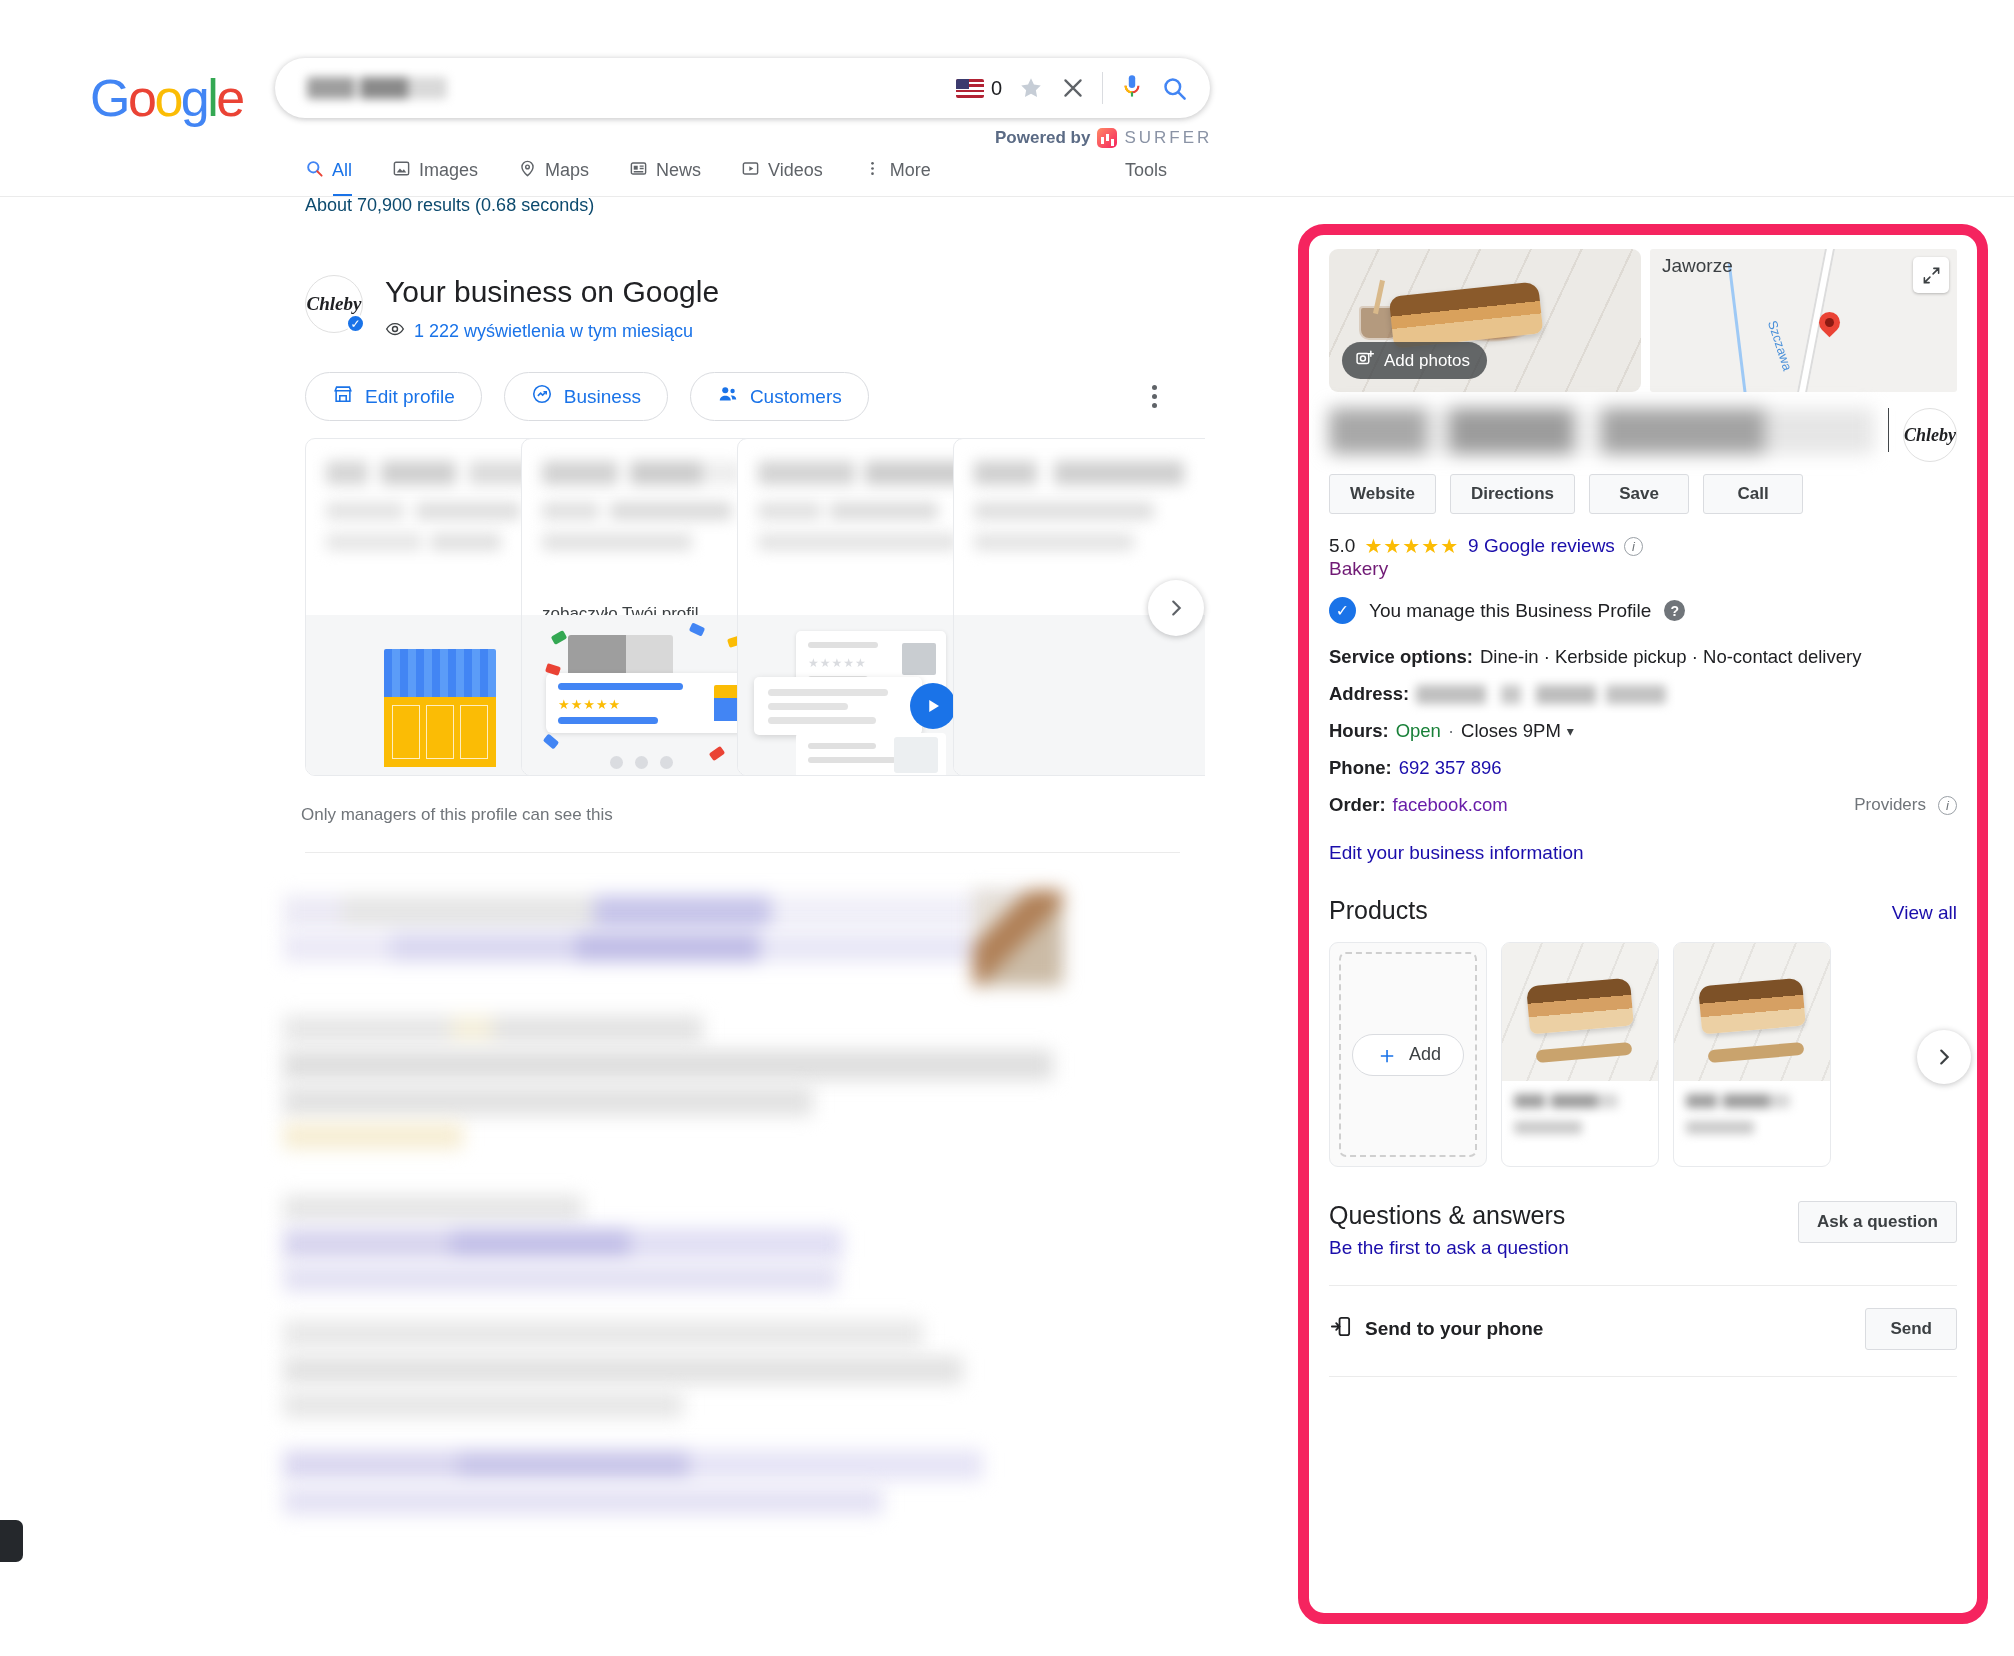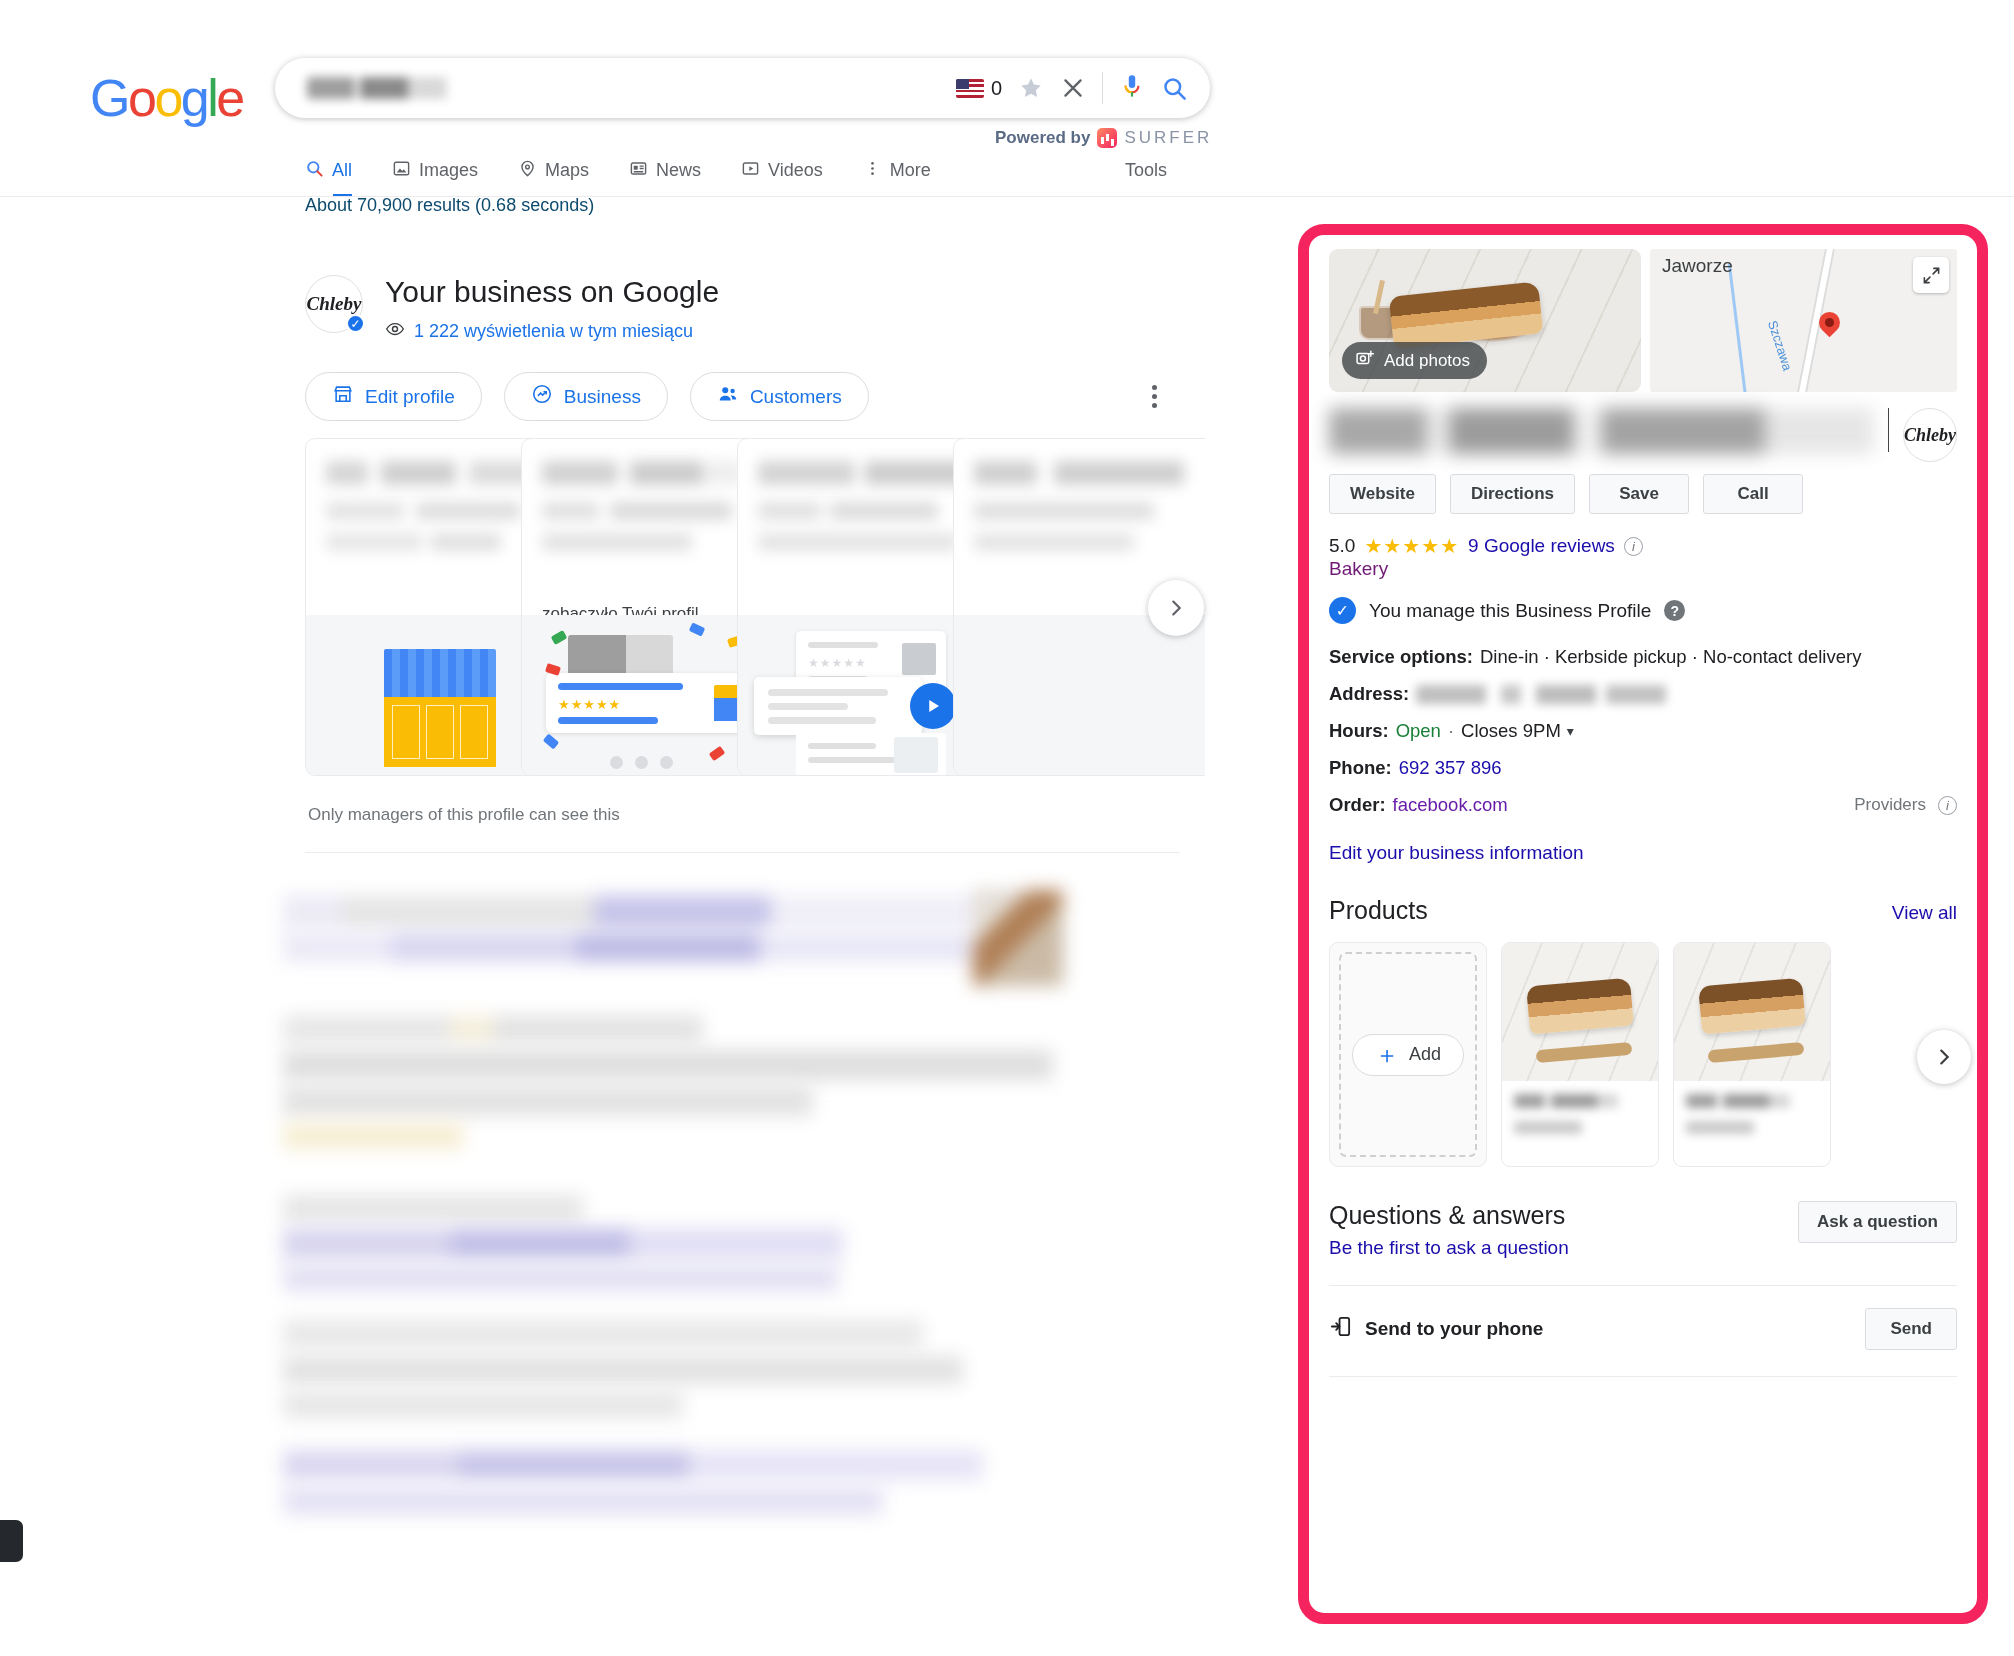--- a/index.html
+++ b/index.html
@@ -484,21 +484,21 @@
     <div class="ccard-art"></div>
   </div>
 </div>
 
 <div id="carousel-next">
   <svg width="22" height="22" viewBox="0 0 24 24" fill="none" stroke="#5f6368" stroke-width="2.4" stroke-linecap="round">
       <path d="M9 5l7 7-7 7"></path>
     </svg>
 </div>
 
-<div style="position:absolute;left:308px;top:805px;font-size:17px;color:#70757a;">Only managers of this profile can see this</div>
+<div style="position:absolute;left:301px;top:805px;font-size:17px;color:#70757a;">Only managers of this profile can see this</div>
 <div style="position:absolute;left:305px;top:852px;width:875px;height:1px;background:#ebebeb;"></div>
 
 <div id="results-blur">
   <div class="rline blur-h" style="left:0;top:5px;width:740px;height:34px;background:linear-gradient(90deg,#eceaf5 0 8%,#e6e6e6 8% 42%,#c7c5ea 42% 66%,#f0eff8 66% 100%);"></div>
   <div class="rline blur-h" style="left:0;top:42px;width:770px;height:30px;background:linear-gradient(90deg,#ebe9f6 0 14%,#d9d7f0 14% 38%,#bfbce6 38% 62%,#e8e7f6 62% 100%);"></div>
   <div class="rline blur-h" style="left:690px;top:0;width:90px;height:96px;background:linear-gradient(135deg,#e4ded6 0 30%,#b08057 30% 55%,#cbbba6 55% 100%);"></div>
   <div class="rline blur-h" style="left:0;top:125px;width:420px;height:28px;background:linear-gradient(90deg,#e7e7e7 0 40%,#f4efdc 40% 50%,#e3e3e3 50% 100%);"></div>
   <div class="rline blur-h" style="left:0;top:160px;width:770px;height:30px;background:#dedede;"></div>
   <div class="rline blur-h" style="left:0;top:196px;width:530px;height:30px;background:#e2e2e2;"></div>
   <div class="rline blur-h" style="left:0;top:233px;width:180px;height:26px;background:#f6edd2;"></div>

